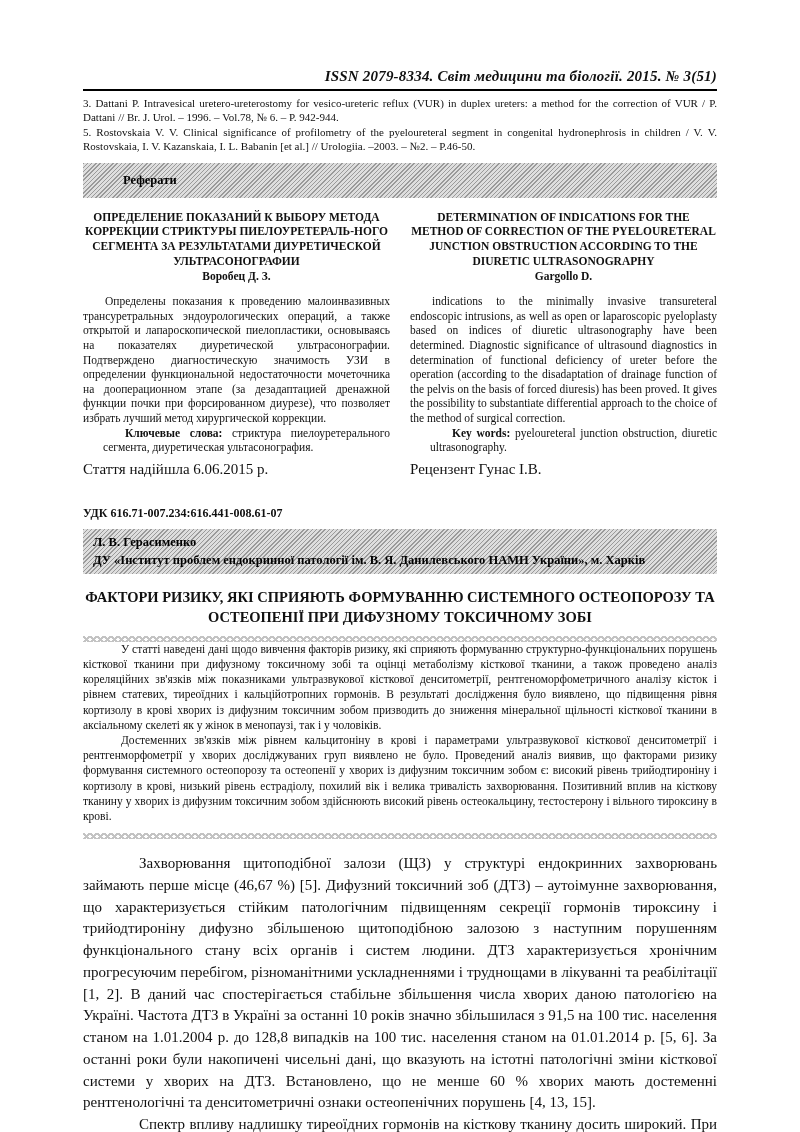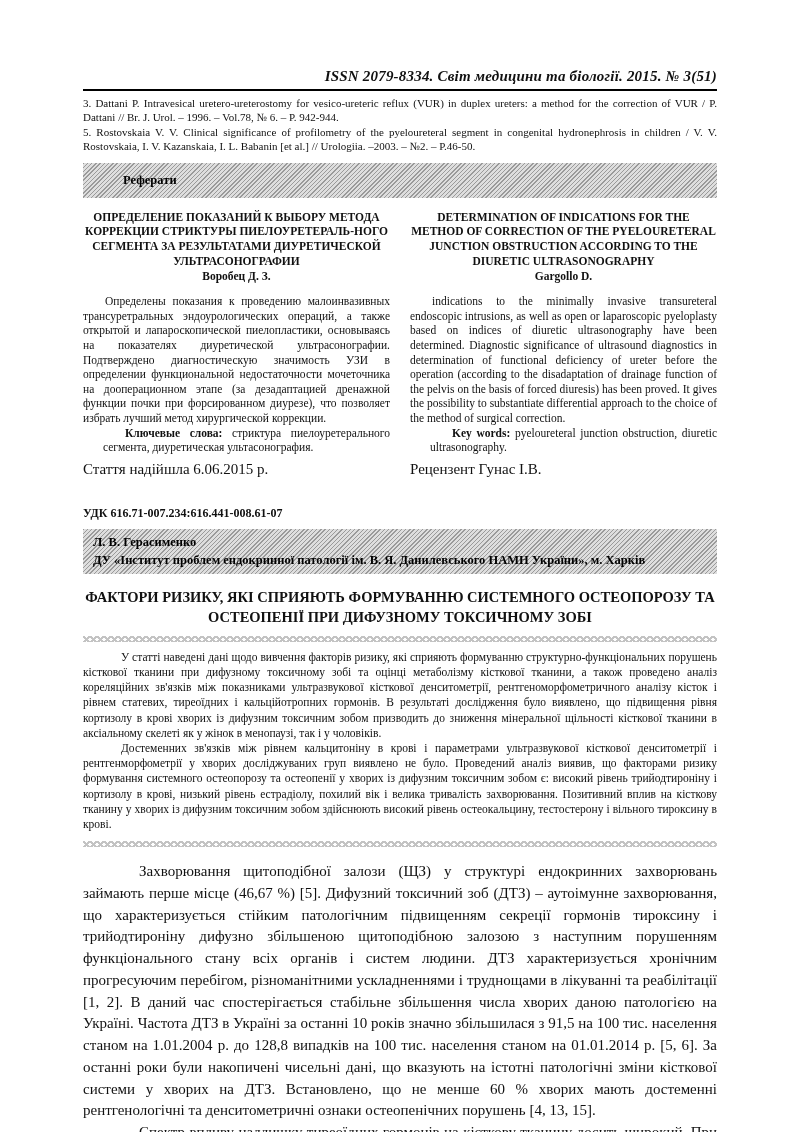--- a/index.html
+++ b/index.html
@@ -115,21 +115,21 @@
   .zigzag {
     margin-top: 9px;
     height: 6px;
     background:
       linear-gradient(45deg, transparent 42%, #c3c3c3 42%, #c3c3c3 58%, transparent 58%),
       linear-gradient(-45deg, transparent 42%, #c3c3c3 42%, #c3c3c3 58%, transparent 58%);
     background-size: 7px 7px;
     background-repeat: repeat;
   }
   
-  .article-abstract { margin-top: 8px; }
+  .article-abstract { }
   .article-abstract p {
     font-size: 11.5px;
     line-height: 1.32;
     text-align: justify;
     text-indent: 38px;
   }
   .article-abstract .kw-label { font-weight: bold; }
   
   .article-body { margin-top: 14px; }
   .article-body p {

